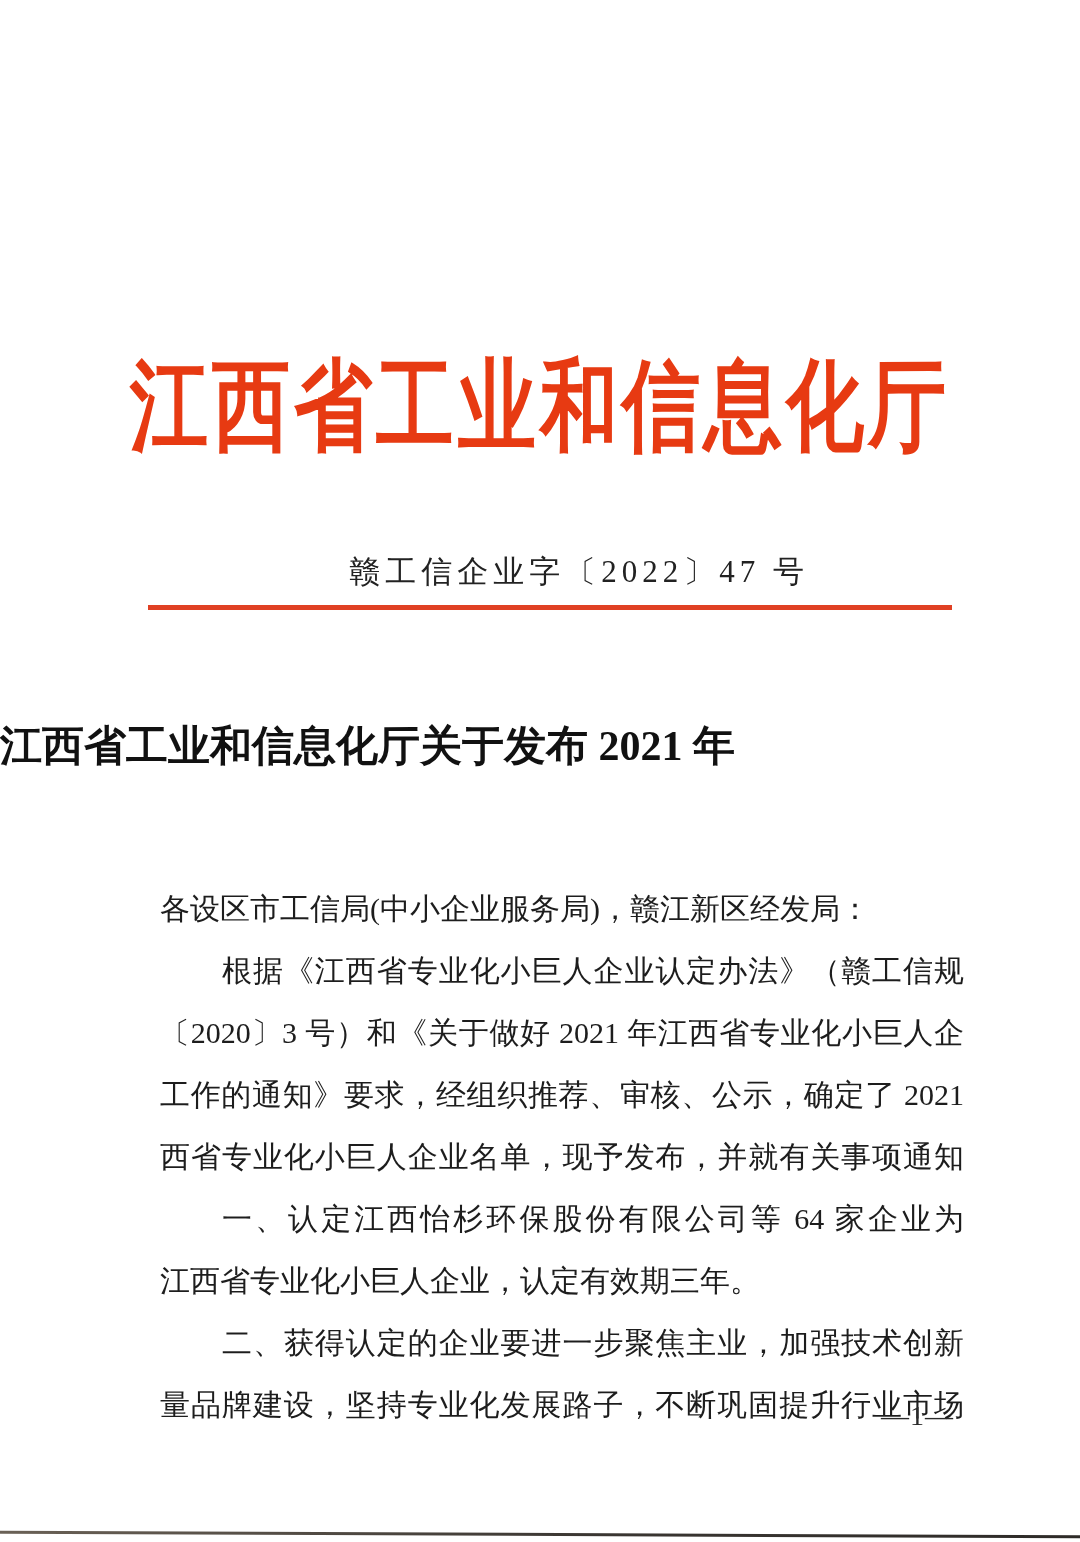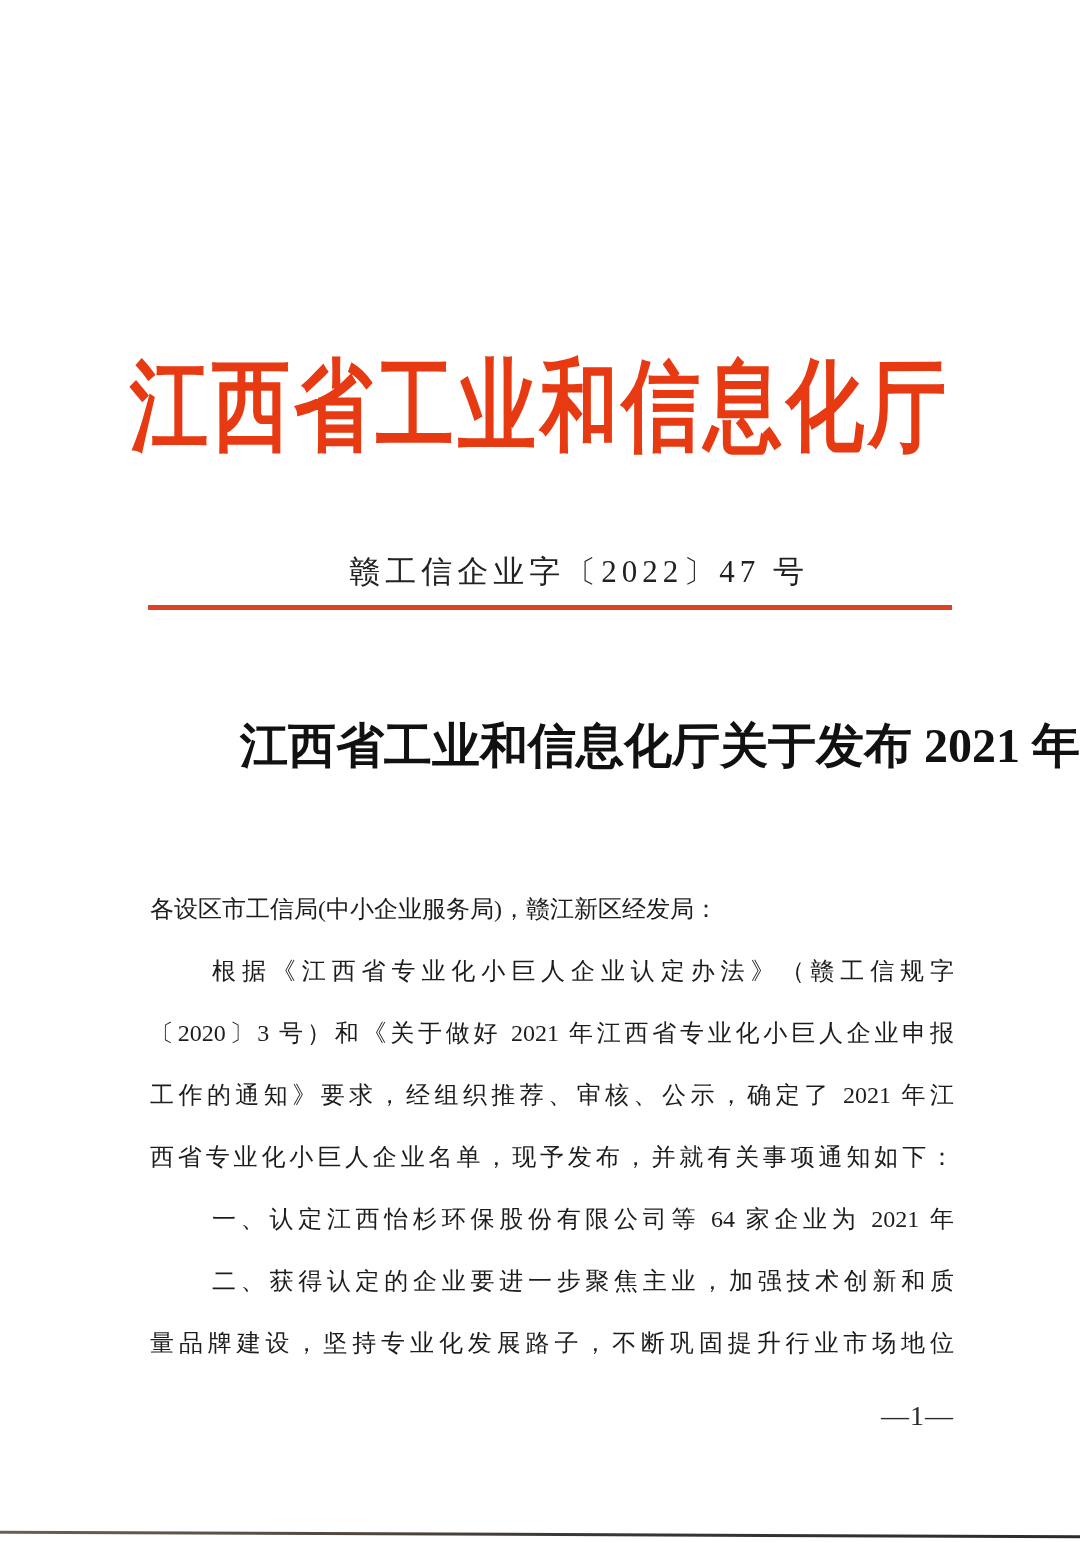--- a/index.html
+++ b/index.html
@@ -48,36 +48,36 @@
     left: 148px;
     width: 804px;
     height: 5px;
   }
   .title {
     position: absolute;
     top: 716px;
     left: 0;
     width: 100%;
     margin: 0;
-    text-align: right;
+    text-align: left;
     font-weight: bold;
-    font-size: 48px;
+    font-size: 42px;
     line-height: 60px;
     color: #111111;
   }
   .title .title-line {
     display: block;
     white-space: nowrap;
   }
   .body-block {
     position: absolute;
     top: 878px;
-    left: 150px;
+    left: 160px;
     width: 804px;
-    font-size: 24px;
+    font-size: 30px;
   }
   .body-line {
     height: 62px;
     line-height: 62px;
     overflow: hidden;
     white-space: nowrap;
   }
   .body-line.fill {
     white-space: normal;
     text-align: justify;
@@ -120,20 +120,21 @@
     <span class="title-line">江西省工业和信息化厅关于发布 2021 年</span>
   </h1>
 
   <div class="body-block">
       <div class="body-line">各设区市工信局(中小企业服务局)，赣江新区经发局：</div>
       <div class="body-line indent fill">根据《江西省专业化小巨人企业认定办法》（赣工信规字</div>
       <div class="body-line fill">〔2020〕3 号）和《关于做好 2021 年江西省专业化小巨人企业申报</div>
       <div class="body-line fill">工作的通知》要求，经组织推荐、审核、公示，确定了 2021 年江</div>
       <div class="body-line fill">西省专业化小巨人企业名单，现予发布，并就有关事项通知如下：</div>
       <div class="body-line indent fill">一、认定江西怡杉环保股份有限公司等 64 家企业为 2021 年</div>
+      <div class="body-line">江西省专业化小巨人企业，认定有效期三年。</div>
       <div class="body-line indent fill">二、获得认定的企业要进一步聚焦主业，加强技术创新和质</div>
       <div class="body-line fill">量品牌建设，坚持专业化发展路子，不断巩固提升行业市场地位</div>
     </div>
 
   <div class="page-number">—1—</div>
 
   <div class="scan-artifact"></div>
 
 </div>
 

